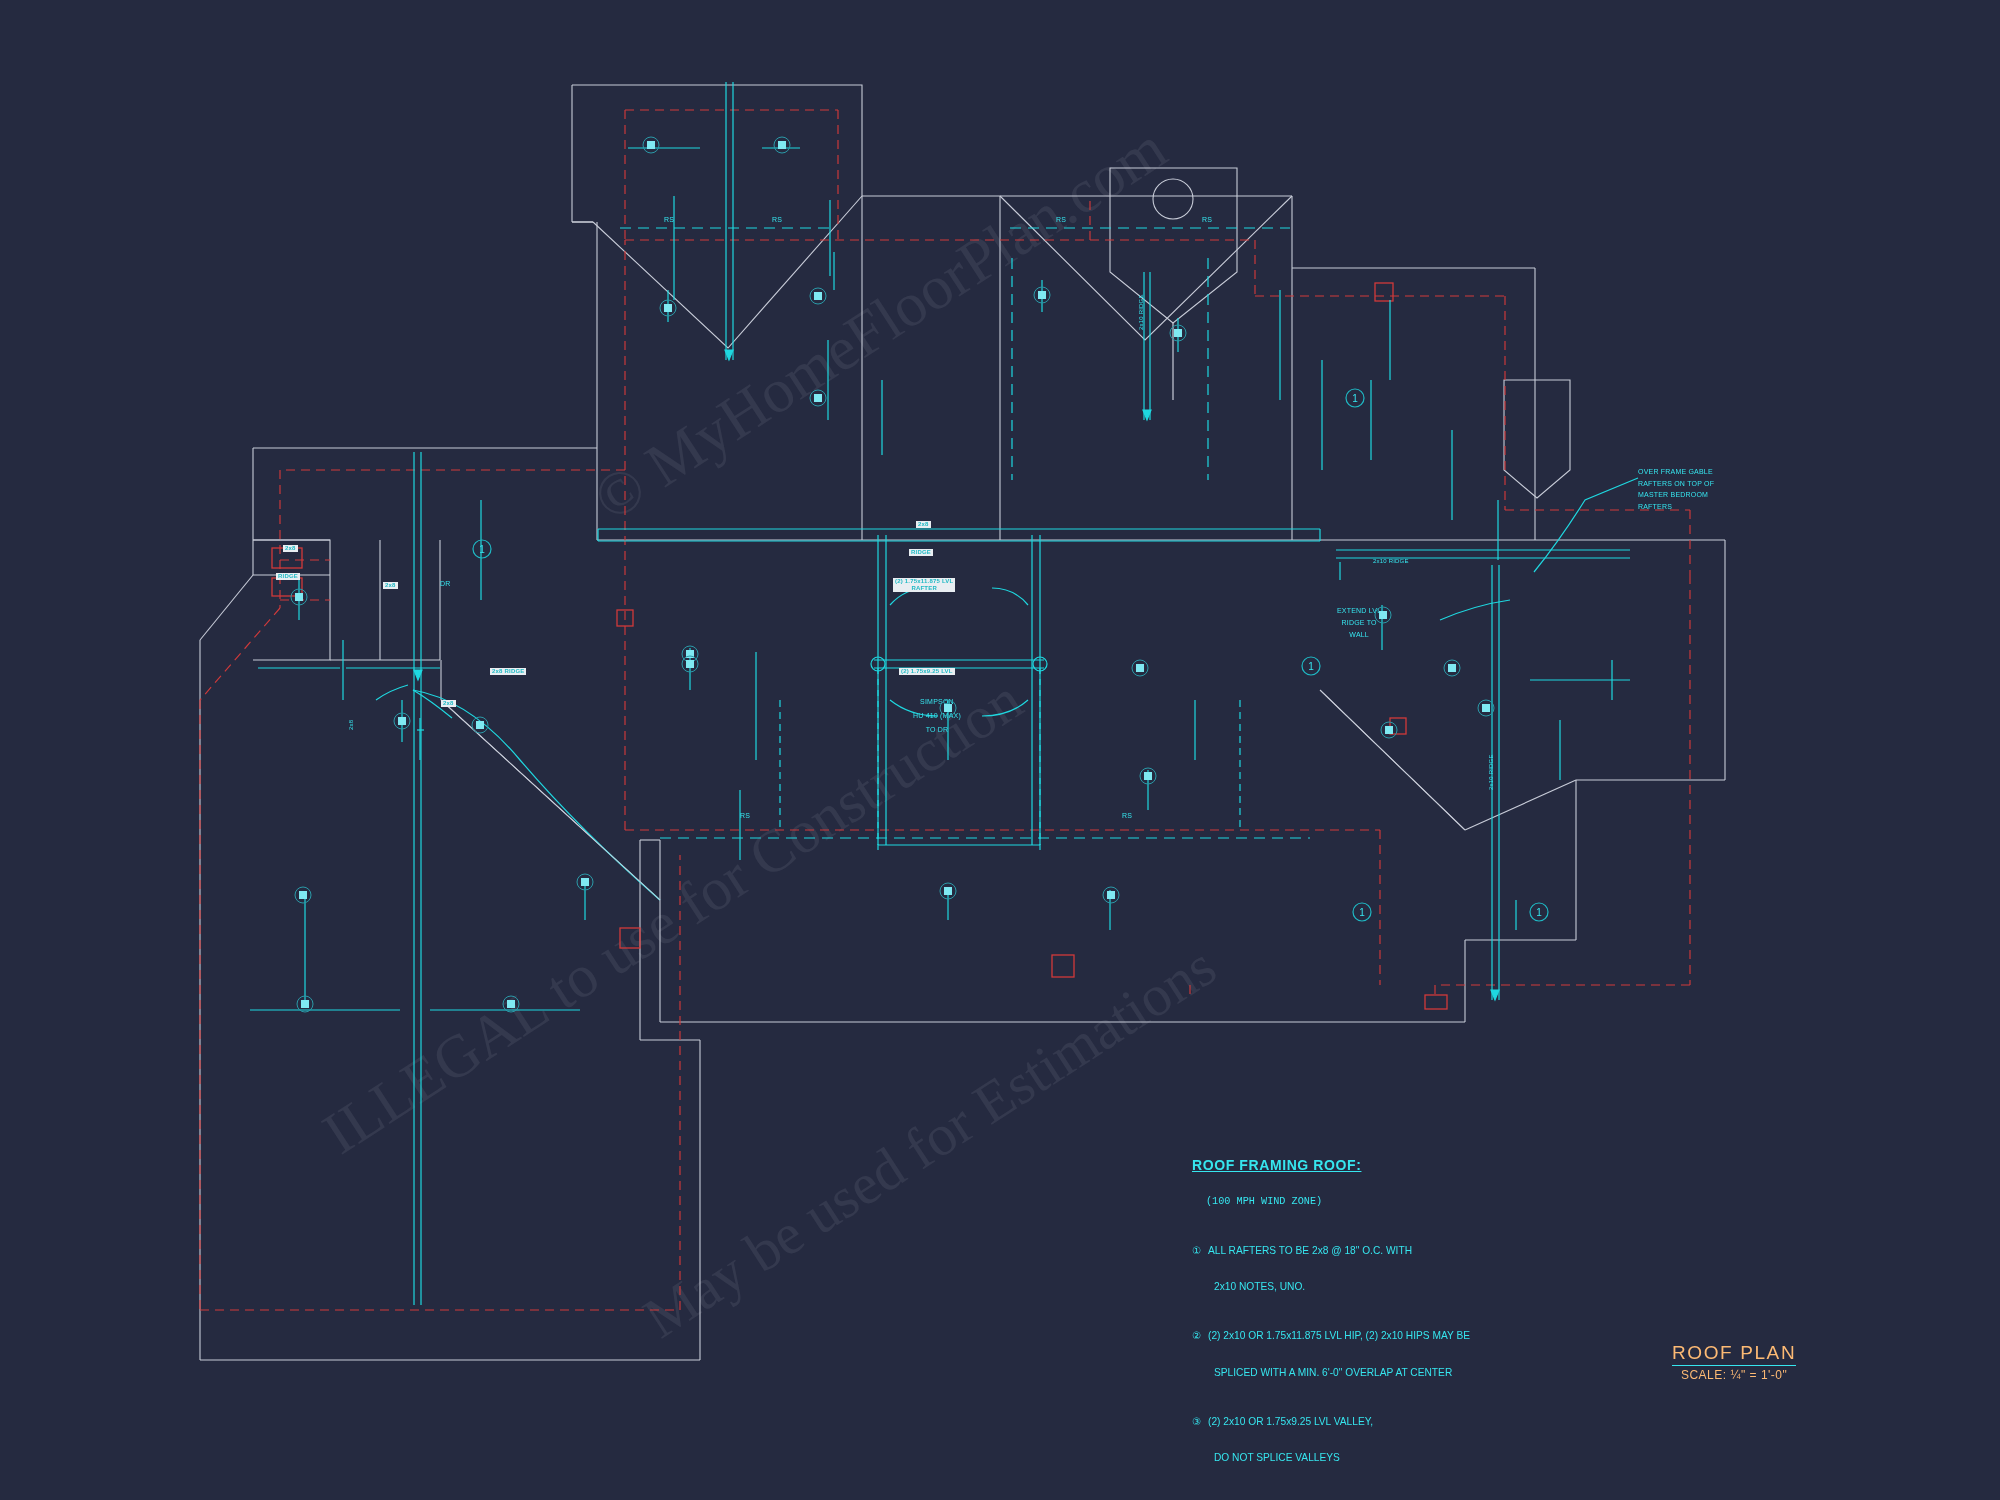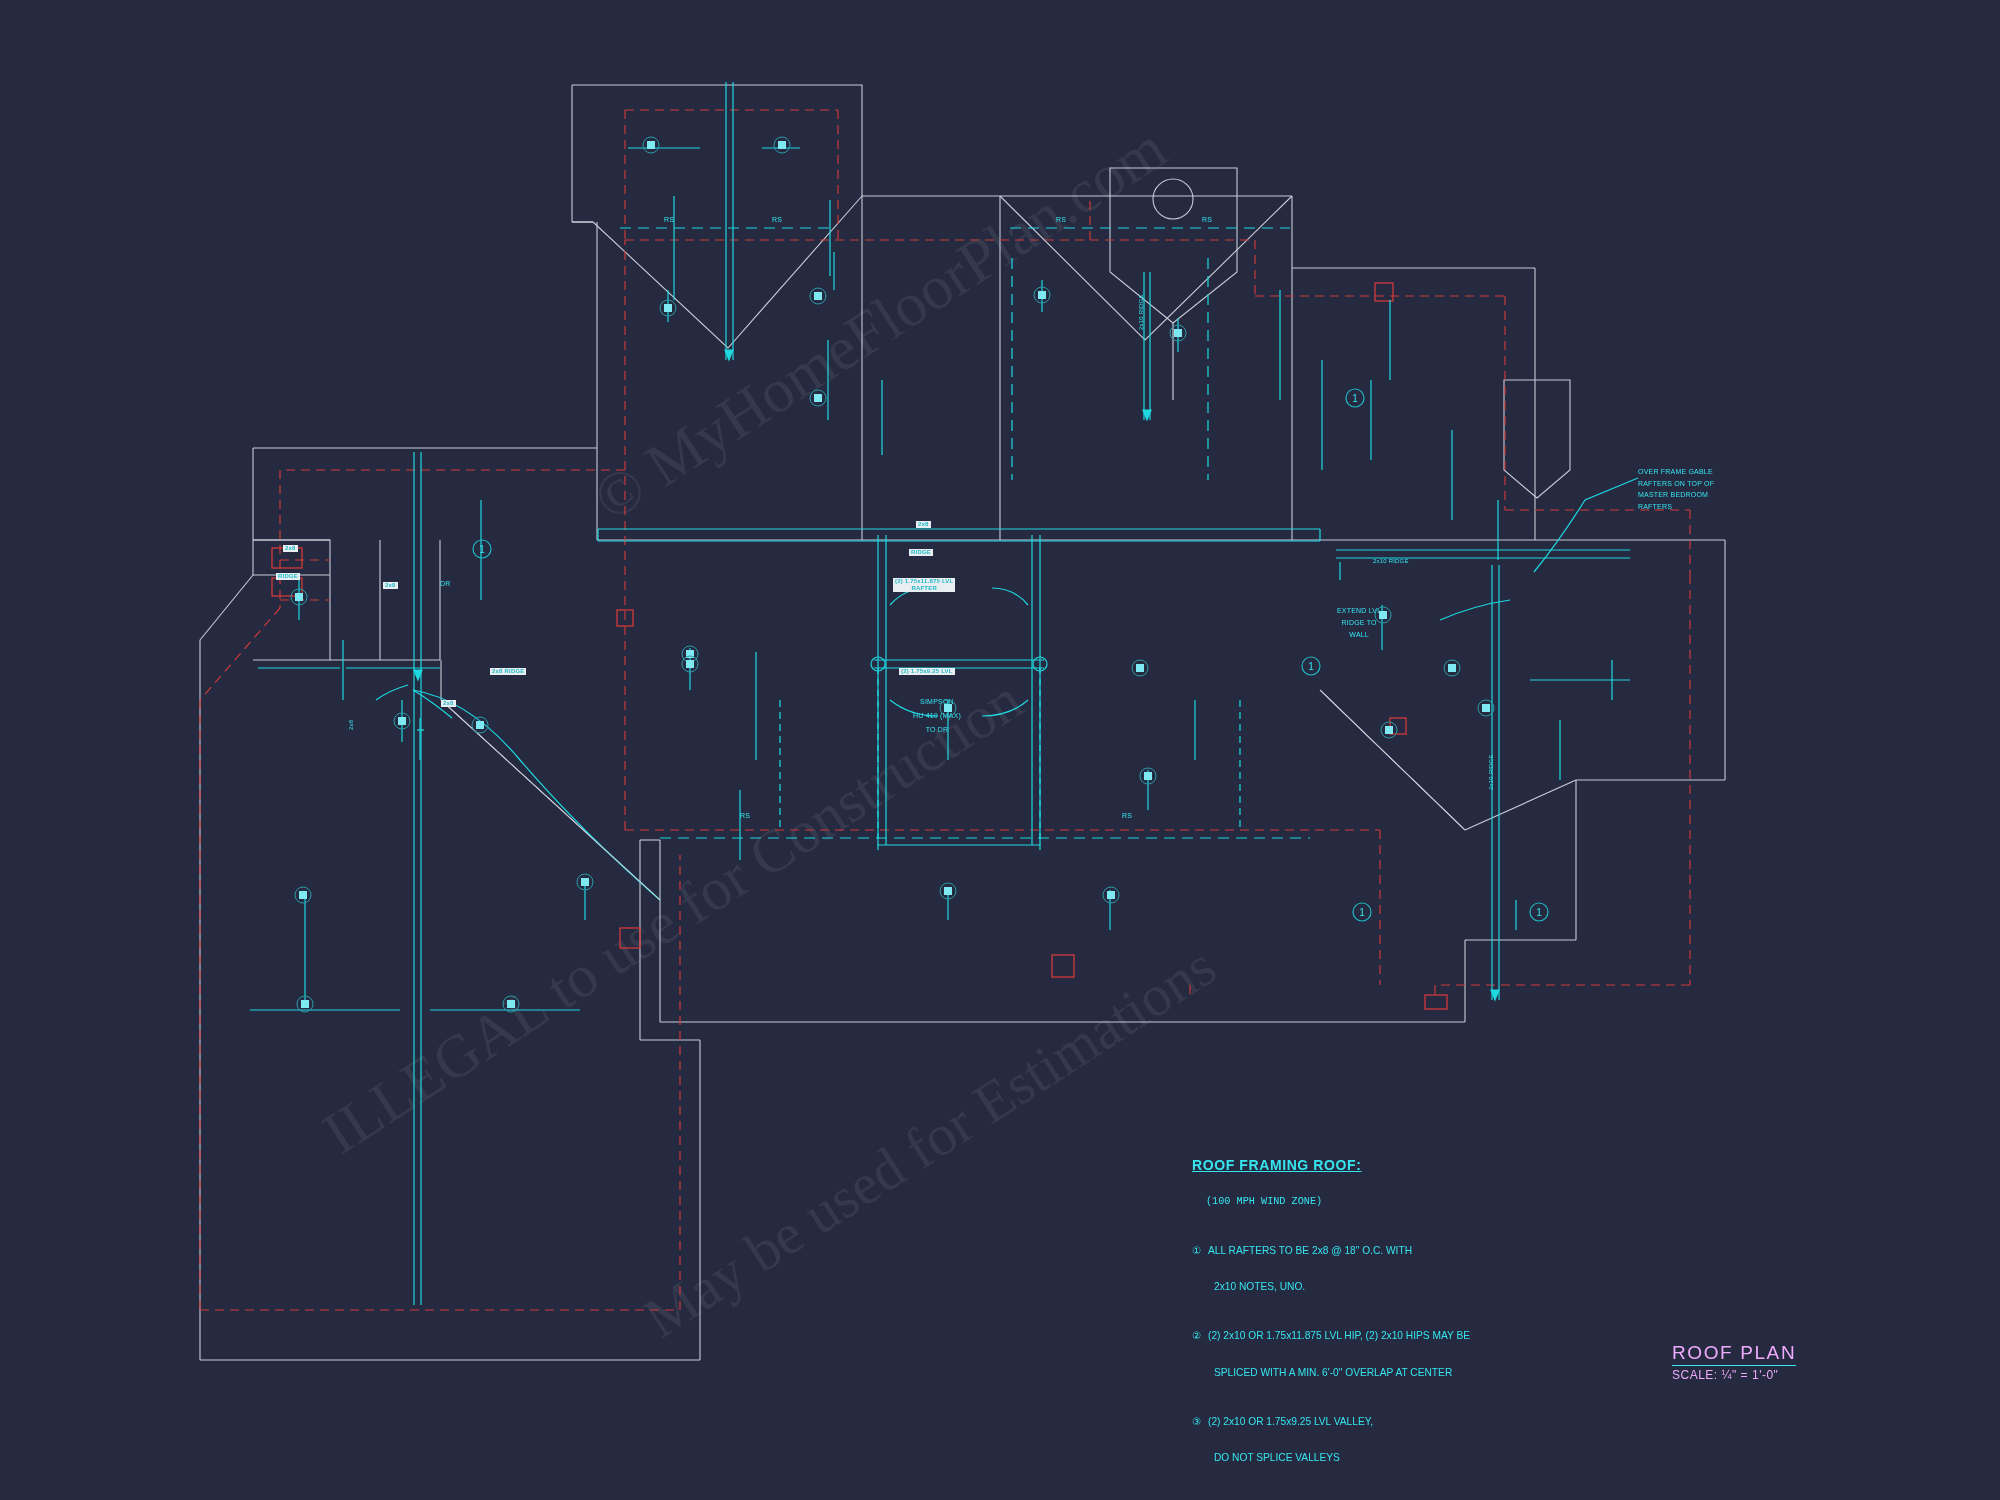--- a/index.html
+++ b/index.html
@@ -59,22 +59,22 @@
     text-decoration: underline;
     letter-spacing: 0.6px;
   }
   #notes .sub { padding-left: 14px; font-family: Liberation Mono, monospace; }
   #notes .num { display: inline-block; width: 16px; }
   #notes .cont { padding-left: 22px; }
   #titleblock {
     position: absolute;
     left: 1672px;
     top: 1342px;
-    text-align: left;
-    color: #f0abfc;
+    text-align: center;
+    color: #fdba74;
   }
   #titleblock .t1 {
     font-size: 19px;
     letter-spacing: 1.6px;
     border-bottom: 1.5px solid #36e6ef;
     padding-bottom: 1px;
     display: inline-block;
   }
   #titleblock .t2 {
     font-size: 12px;

